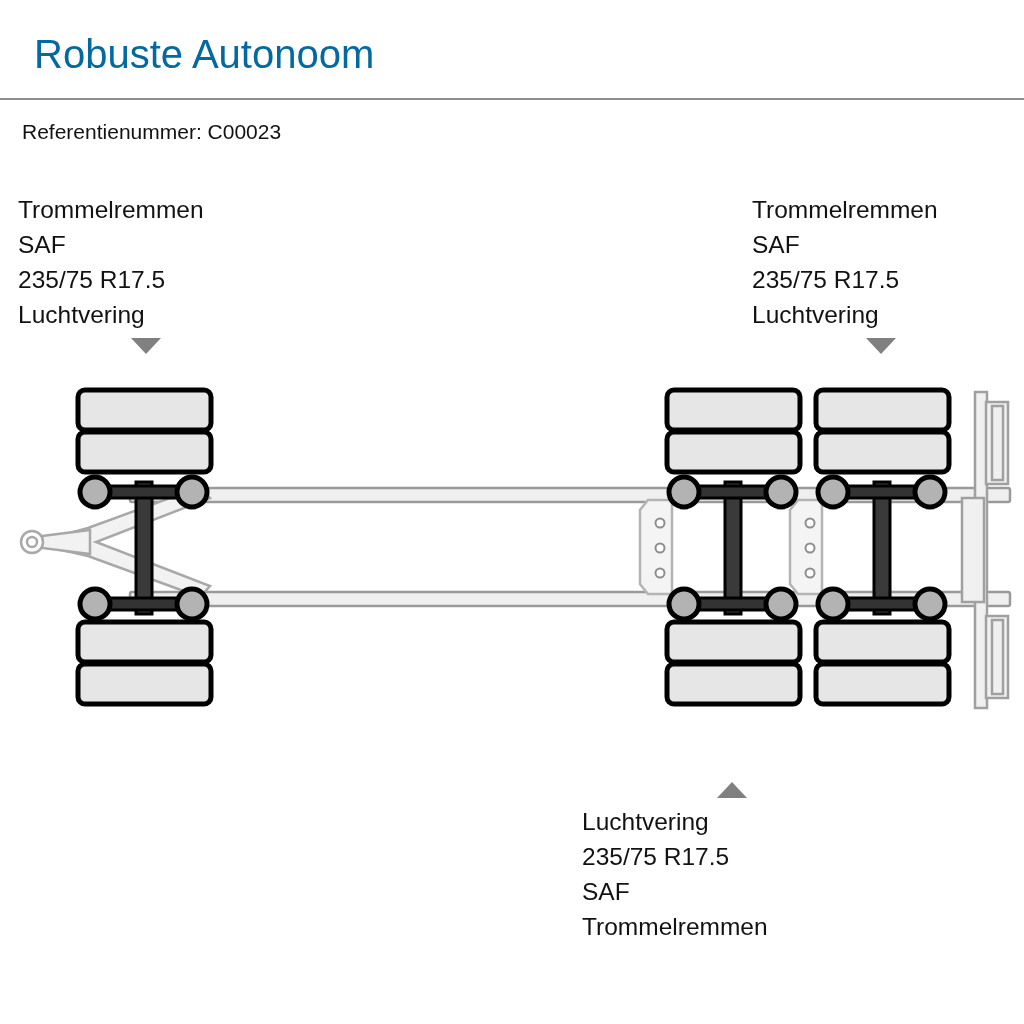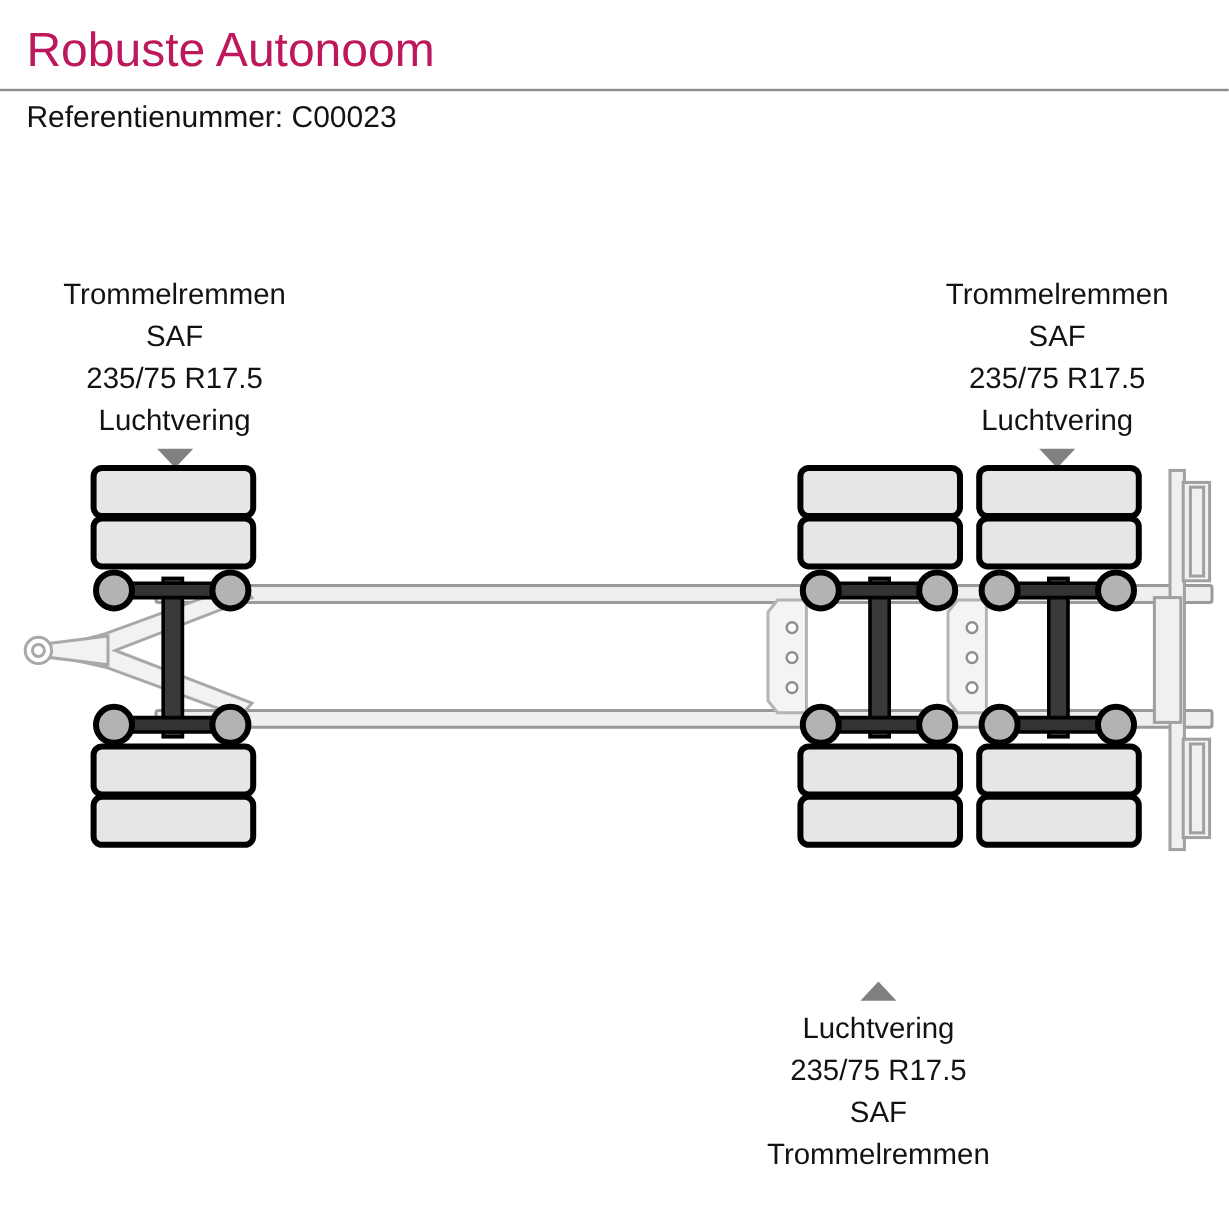--- a/index.html
+++ b/index.html
@@ -25,45 +25,44 @@
     position: absolute;
     left: 0;
     top: 0;
     width: 1024px;
   }
   .title {
     font-size: 40px;
     font-weight: 400;
     line-height: 1.0;
     letter-spacing: 0px;
-    color: #be185d;
-    margin: 0;
+    color: #0369a1;
+    margin: 12px;
     padding: 22px 0 12px 22px;
     white-space: nowrap;
   }
   .divider {
     width: 1024px;
     height: 2px;
     background: #8c8c8c;
   }
   .refline {
-    font-size: 25px;
+    font-size: 21px;
     color: #121212;
-    padding: 8px 0 0 22px;
+    padding: 20px 0 0 22px;
     white-space: nowrap;
   }
   
   .label-block {
     position: absolute;
-    text-align: center;
+    text-align: left;
     font-size: 24.5px;
     line-height: 35px;
     color: #121212;
     white-space: nowrap;
-    margin-top: 36px;
   }
   .label-block .line {
     display: block;
   }
   #label-left  { left: 18px;  top: 192px; width: 255px; }
   #label-right { left: 752px; top: 192px; width: 258px; }
   #label-bottom{ left: 582px; top: 782px; width: 300px; }
 
   .tri {
     width: 0;

